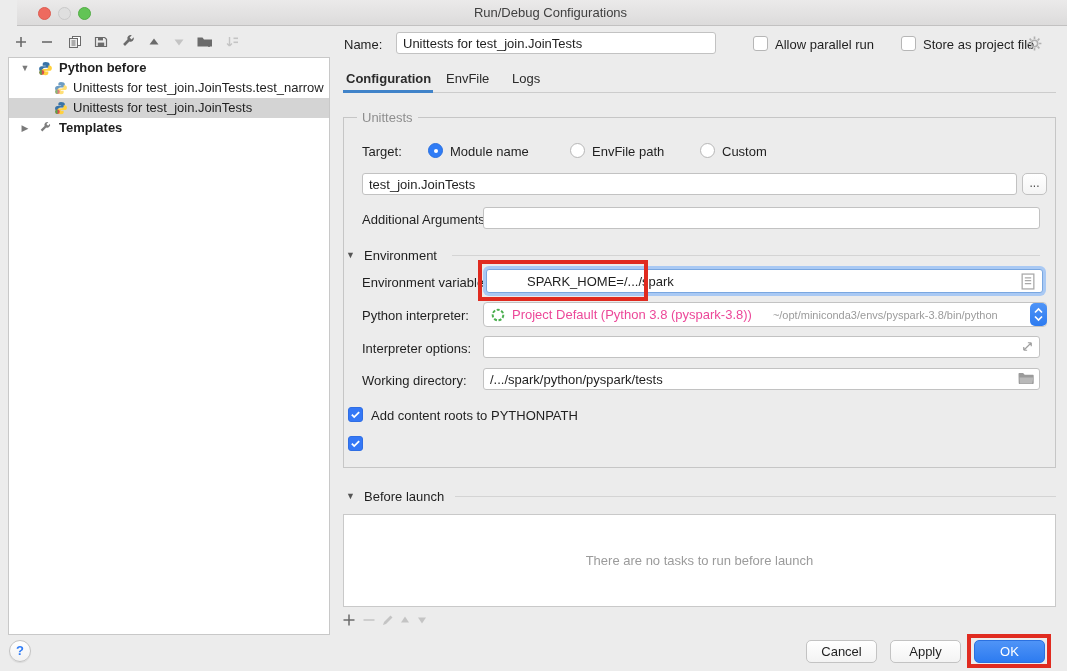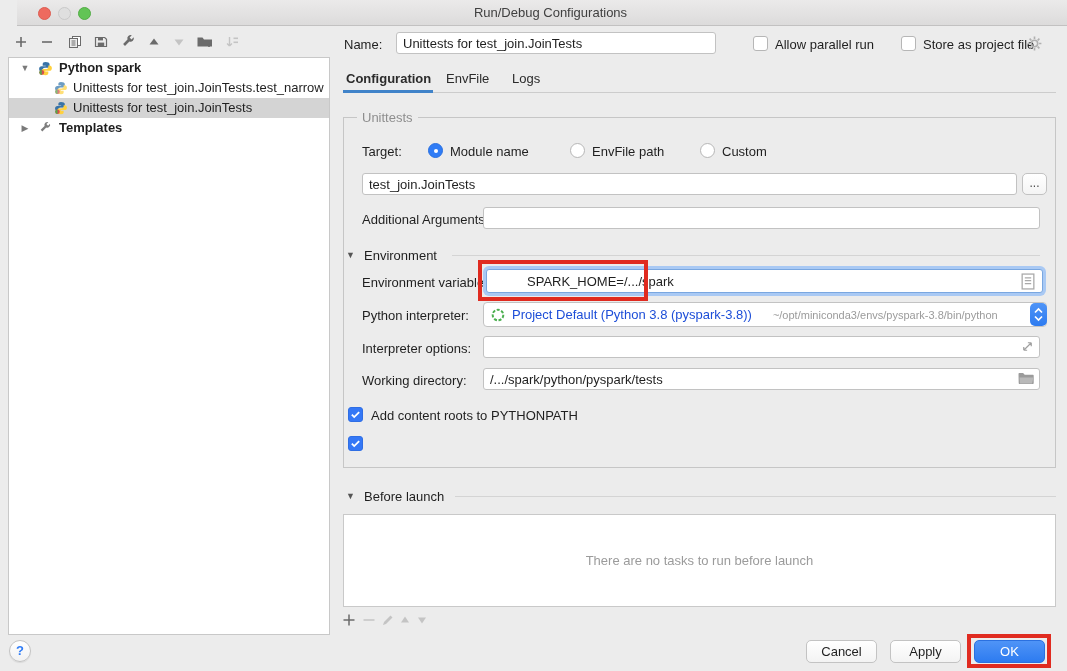--- a/index.html
+++ b/index.html
@@ -52,21 +52,21 @@
   .sec-arrow { position:absolute; font-size:9px; color:#555; }
 
   .browse-btn { position:absolute; width:25px; height:22px; background:linear-gradient(#ffffff,#f4f4f4);
     border:1px solid #c2c2c2; border-radius:5px; font-size:12px; color:#4a4a4a; text-align:center; line-height:18px; }
 
   .focus-field { border:1px solid #7aa7e0; box-shadow:0 0 0 3px #a9c9f4; border-radius:3px; }
   .field-icon { position:absolute; display:flex; align-items:center; justify-content:center; }
 
   .selectbox { position:absolute; height:25px; background:#fff; border:1px solid #c3c3c3; border-radius:4px;
     display:flex; align-items:center; padding-left:7px; overflow:hidden; white-space:nowrap; }
-  .sel-main { margin-left:7px; color:#1d4ed8; }
+  .sel-main { margin-left:7px; color:#ec4899; }
   .sel-path { margin-left:21px; color:#9b9b9b; font-size:11px; }
   .stepper { position:absolute; width:17px; height:23px; background:linear-gradient(#4f94f7,#2d7bf0); border-radius:5px;
     display:flex; align-items:center; justify-content:center; }
 
   .tasks-panel { position:absolute; left:343px; top:514px; width:713px; height:93px; background:#fff; border:1px solid #c9c9c9; }
   .tasks-empty { position:absolute; left:0; right:0; top:38px; text-align:center; color:#9b9b9b; }
 
   .btn { position:absolute; height:23px; background:linear-gradient(#ffffff,#f3f3f3); border:1px solid #c3c3c3;
     border-radius:5px; font-size:13px; color:#1f1f1f; text-align:center; line-height:21px; }
   .btn.primary { background:linear-gradient(#4f94f7,#2d7bf0); border-color:#2a70e0; color:#fff; }
@@ -143,21 +143,21 @@
     <div class="tree-row">
       <span class="tw disc" style="left:8px">▼</span>
       <span class="tw" style="left:28px">
         <svg width="15" height="15" viewBox="0 0 16 16">
             <path fill="#3873a7" d="M8 1C5.9 1 5 1.9 5 3.2V5h3.2v.7H3.8C2.3 5.7 1.2 6.8 1.2 8.5c0 1.8 1.1 2.8 2.6 2.8H5V9.4C5 8.1 6 7.3 7.3 7.3h3.1c1.2 0 1.9-.8 1.9-2V3.2C12.3 1.9 10.6 1 8 1z"></path>
             <path fill="#ffd13e" d="M8 15.2c2.6 0 3-1 3-2.3v-1.8H7.8v-.7h4.4c1.5 0 2.6-1 2.6-2.8 0-1.7-1.1-2.8-2.6-2.8H11v1.6c0 1.3-1 2.2-2.3 2.2H5.6c-1.2 0-1.9.8-1.9 2v2.3c0 1.3 1.7 2.3 4.3 2.3z"></path>
             <circle cx="4" cy="12.2" r="2.6" fill="#d64f4f"></circle>
             <path d="M4 9.6a2.6 2.6 0 0 0 0 5.2z" fill="#57a64a"></path>
           </svg>
       </span>
-      <span class="tree-label bold" style="left:50px">Python spark</span>
+      <span class="tree-label bold" style="left:50px">Python before</span>
     </div>
     <div class="tree-row">
       <span class="tw" style="left:44px">
         <svg width="14" height="14" viewBox="0 0 16 16">
             <path fill="#6d9dc3" d="M8 1C5.9 1 5 1.9 5 3.2V5h3.2v.7H3.8C2.3 5.7 1.2 6.8 1.2 8.5c0 1.8 1.1 2.8 2.6 2.8H5V9.4C5 8.1 6 7.3 7.3 7.3h3.1c1.2 0 1.9-.8 1.9-2V3.2C12.3 1.9 10.6 1 8 1z"></path>
             <path fill="#ffdf77" d="M8 15.2c2.6 0 3-1 3-2.3v-1.8H7.8v-.7h4.4c1.5 0 2.6-1 2.6-2.8 0-1.7-1.1-2.8-2.6-2.8H11v1.6c0 1.3-1 2.2-2.3 2.2H5.6c-1.2 0-1.9.8-1.9 2v2.3c0 1.3 1.7 2.3 4.3 2.3z"></path>
             <circle cx="4" cy="12.2" r="2.6" fill="#dd7f7f"></circle>
             <path d="M4 9.6a2.6 2.6 0 0 0 0 5.2z" fill="#84bb79"></path>
           </svg>
       </span>

